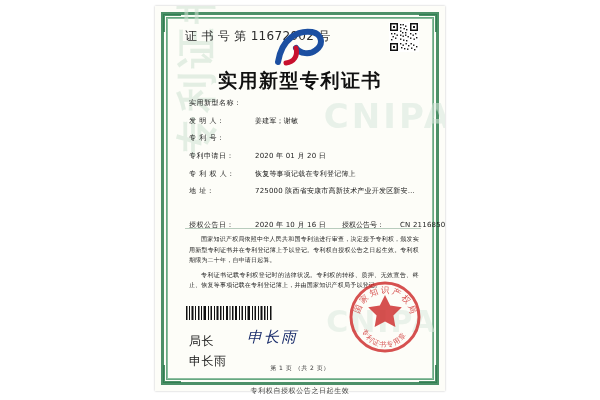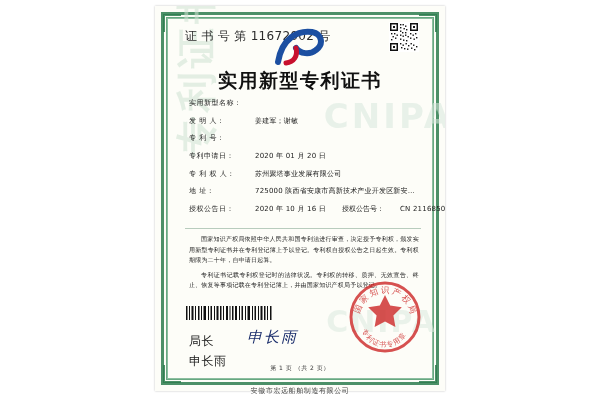--- a/index.html
+++ b/index.html
@@ -137,21 +137,21 @@
     width: 66px;
     flex: 0 0 66px;
     letter-spacing: 0.5px;
   }
   .field-value {
     flex: 1 1 auto;
     letter-spacing: 0.2px;
     overflow: hidden;
     text-overflow: ellipsis;
   }
-  .field-row.two-col .field-value { flex: 0 0 auto; }
+  .field-row.two-col .field-value { flex: 0 0 auto; margin-top: 16px; }
   .field-row.two-col .field-label2 {
     width: 58px;
     flex: 0 0 58px;
     margin-left: 16px;
   }
 
   .divider {
     position: absolute;
     left: 30px;
     right: 24px;
@@ -331,21 +331,21 @@
       </div>
       <div class="field-row">
         <span class="field-label">专 利 号：</span>
       </div>
       <div class="field-row">
         <span class="field-label">专利申请日：</span>
         <span class="field-value">2020 年 01 月 20 日</span>
       </div>
       <div class="field-row">
         <span class="field-label">专 利 权 人：</span>
-        <span class="field-value">苏州聚塔事业发展有限公司</span>
+        <span class="field-value">恢复等事项记载在专利登记簿上</span>
       </div>
       <div class="field-row">
         <span class="field-label">地 址：</span>
         <span class="field-value">725000 陕西省安康市高新技术产业开发区新安康大道 2 号</span>
       </div>
       <div class="field-row two-col">
         <span class="field-label">授权公告日：</span>
         <span class="field-value">2020 年 10 月 16 日</span>
         <span class="field-label2">授权公告号：</span>
         <span class="field-value">CN 211685063 U</span>
@@ -416,15 +416,15 @@
             <textPath href="#sealBot" startOffset="10%">专利证书专用章</textPath>
           </text>
         </g>
       </svg>
     </div>
 
     <div class="page-footer">第 1 页 （共 2 页）</div>
 
   </div>
 
-  <div class="caption">安徽市宏远船舶制造有限公司</div>
+  <div class="caption">专利权自授权公告之日起生效</div>
 
 </div>
 
 </body></html>

